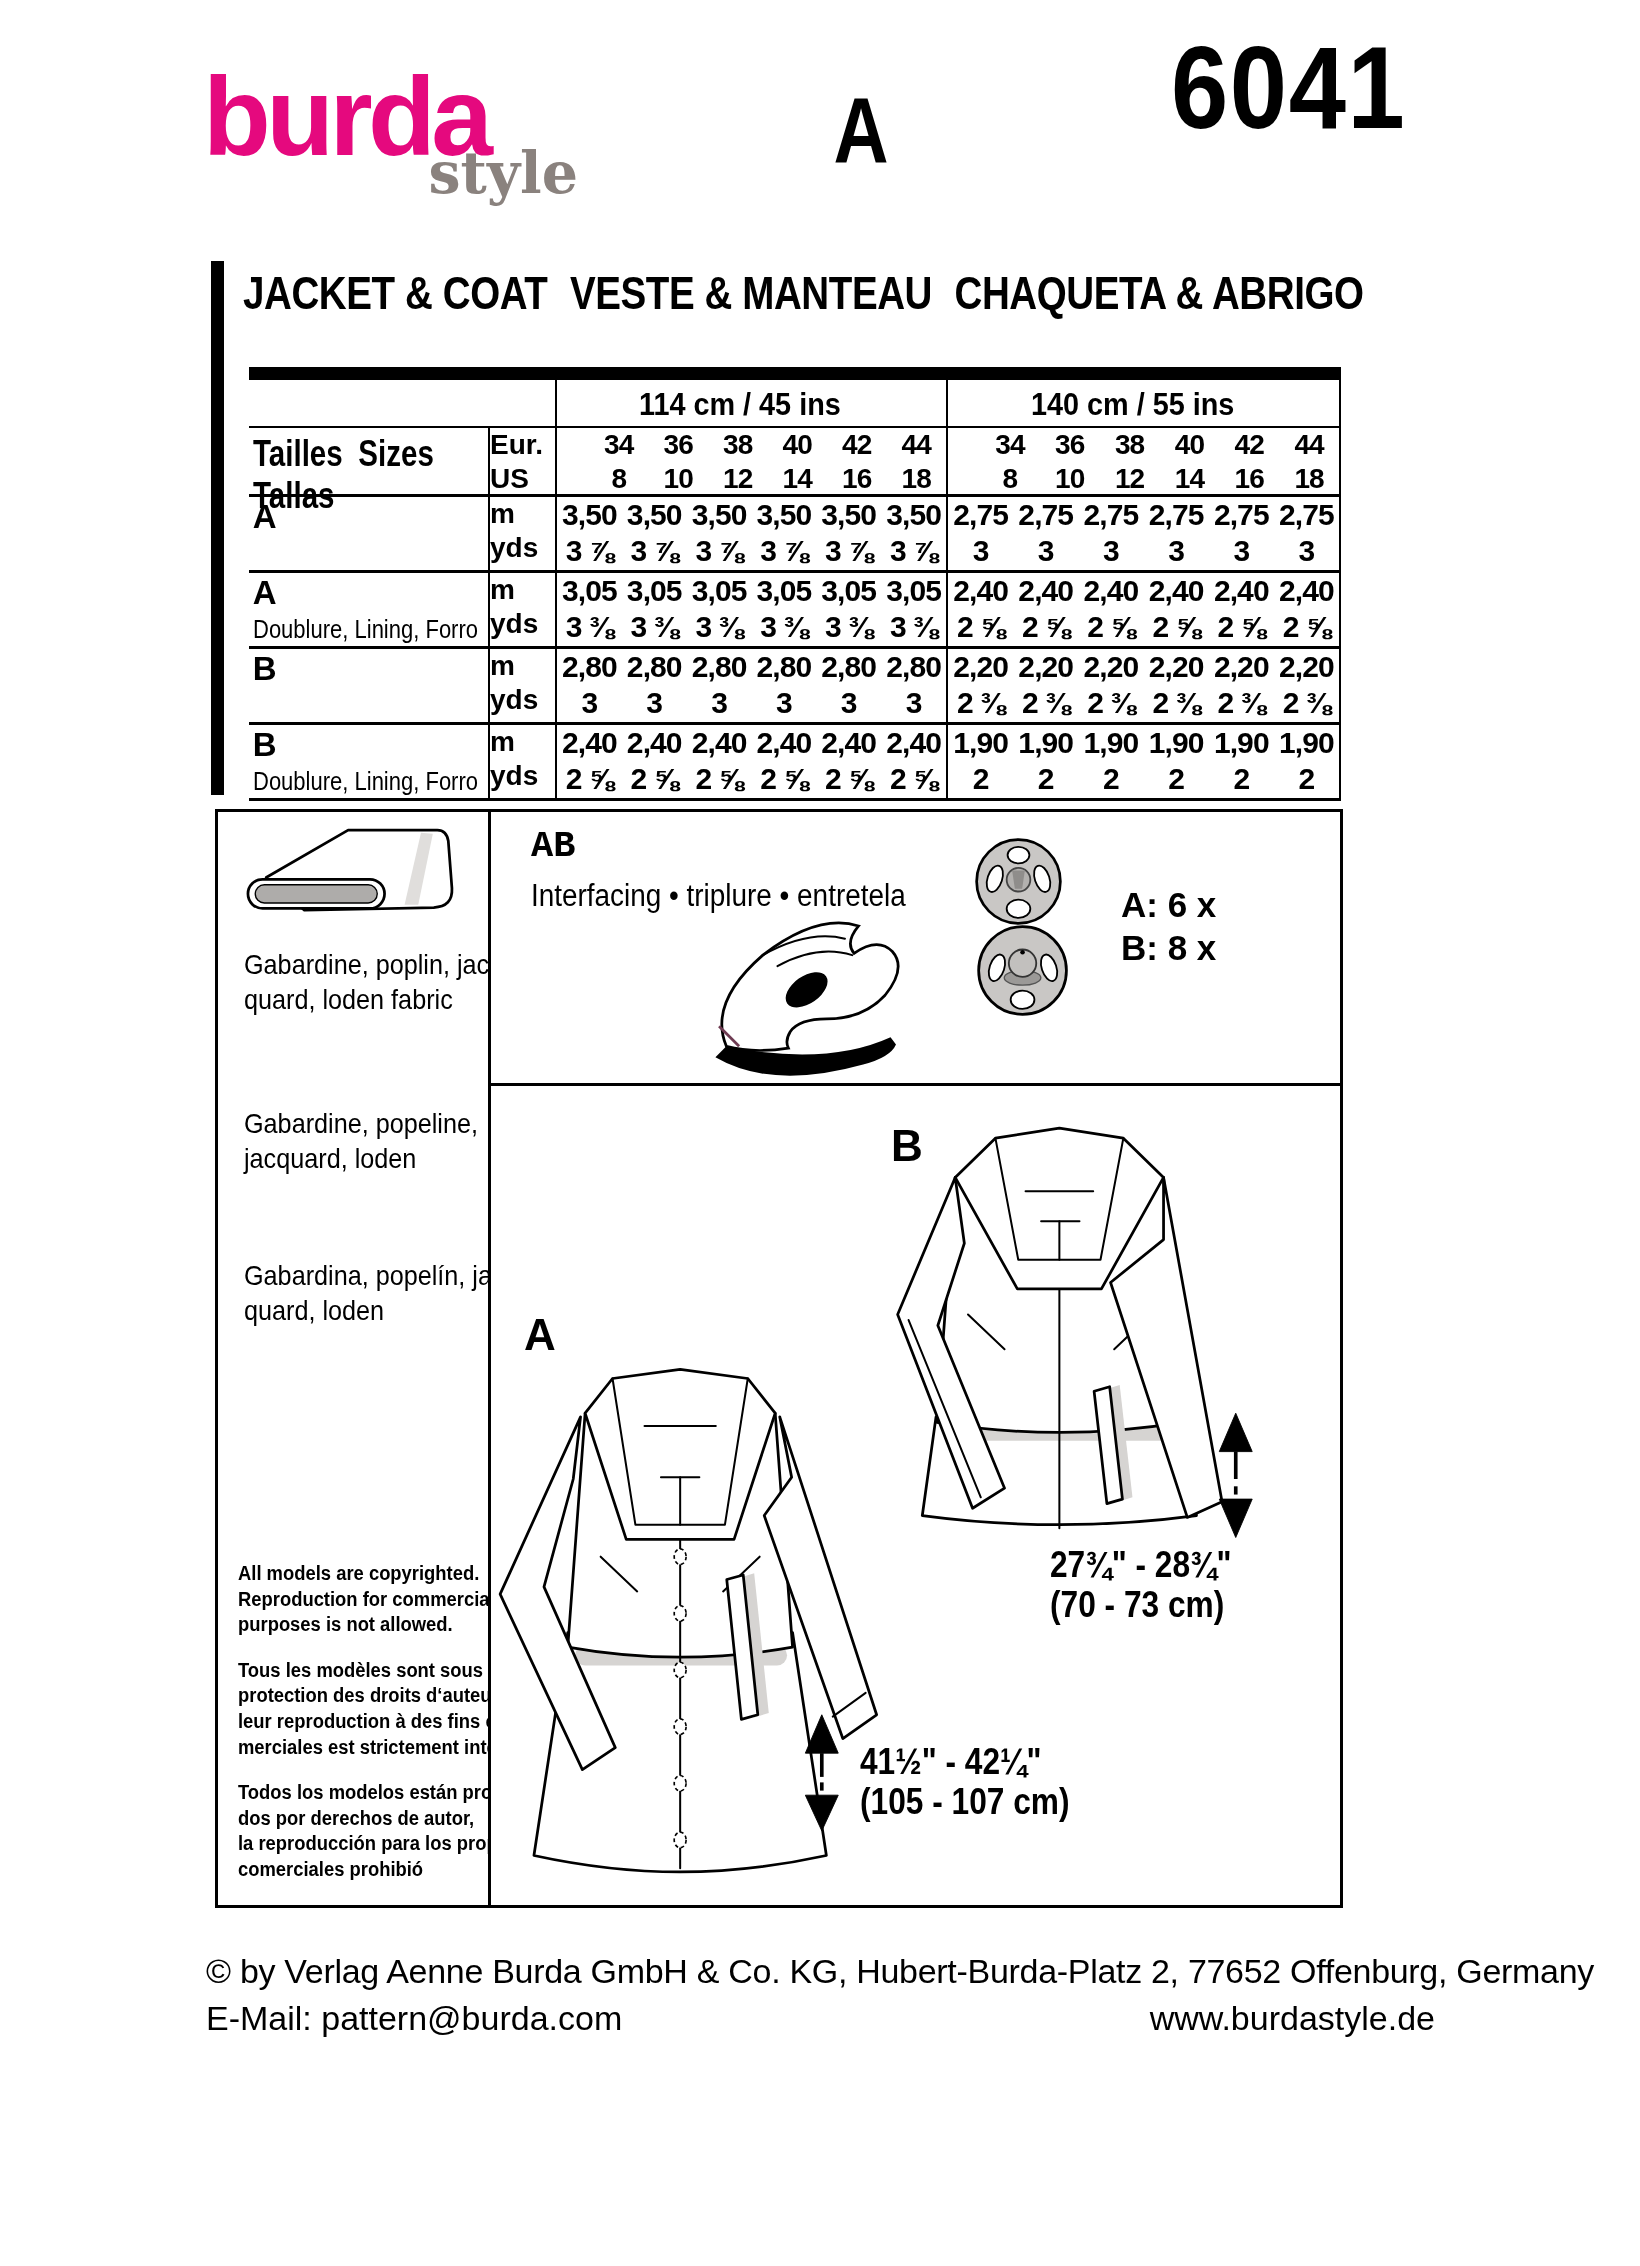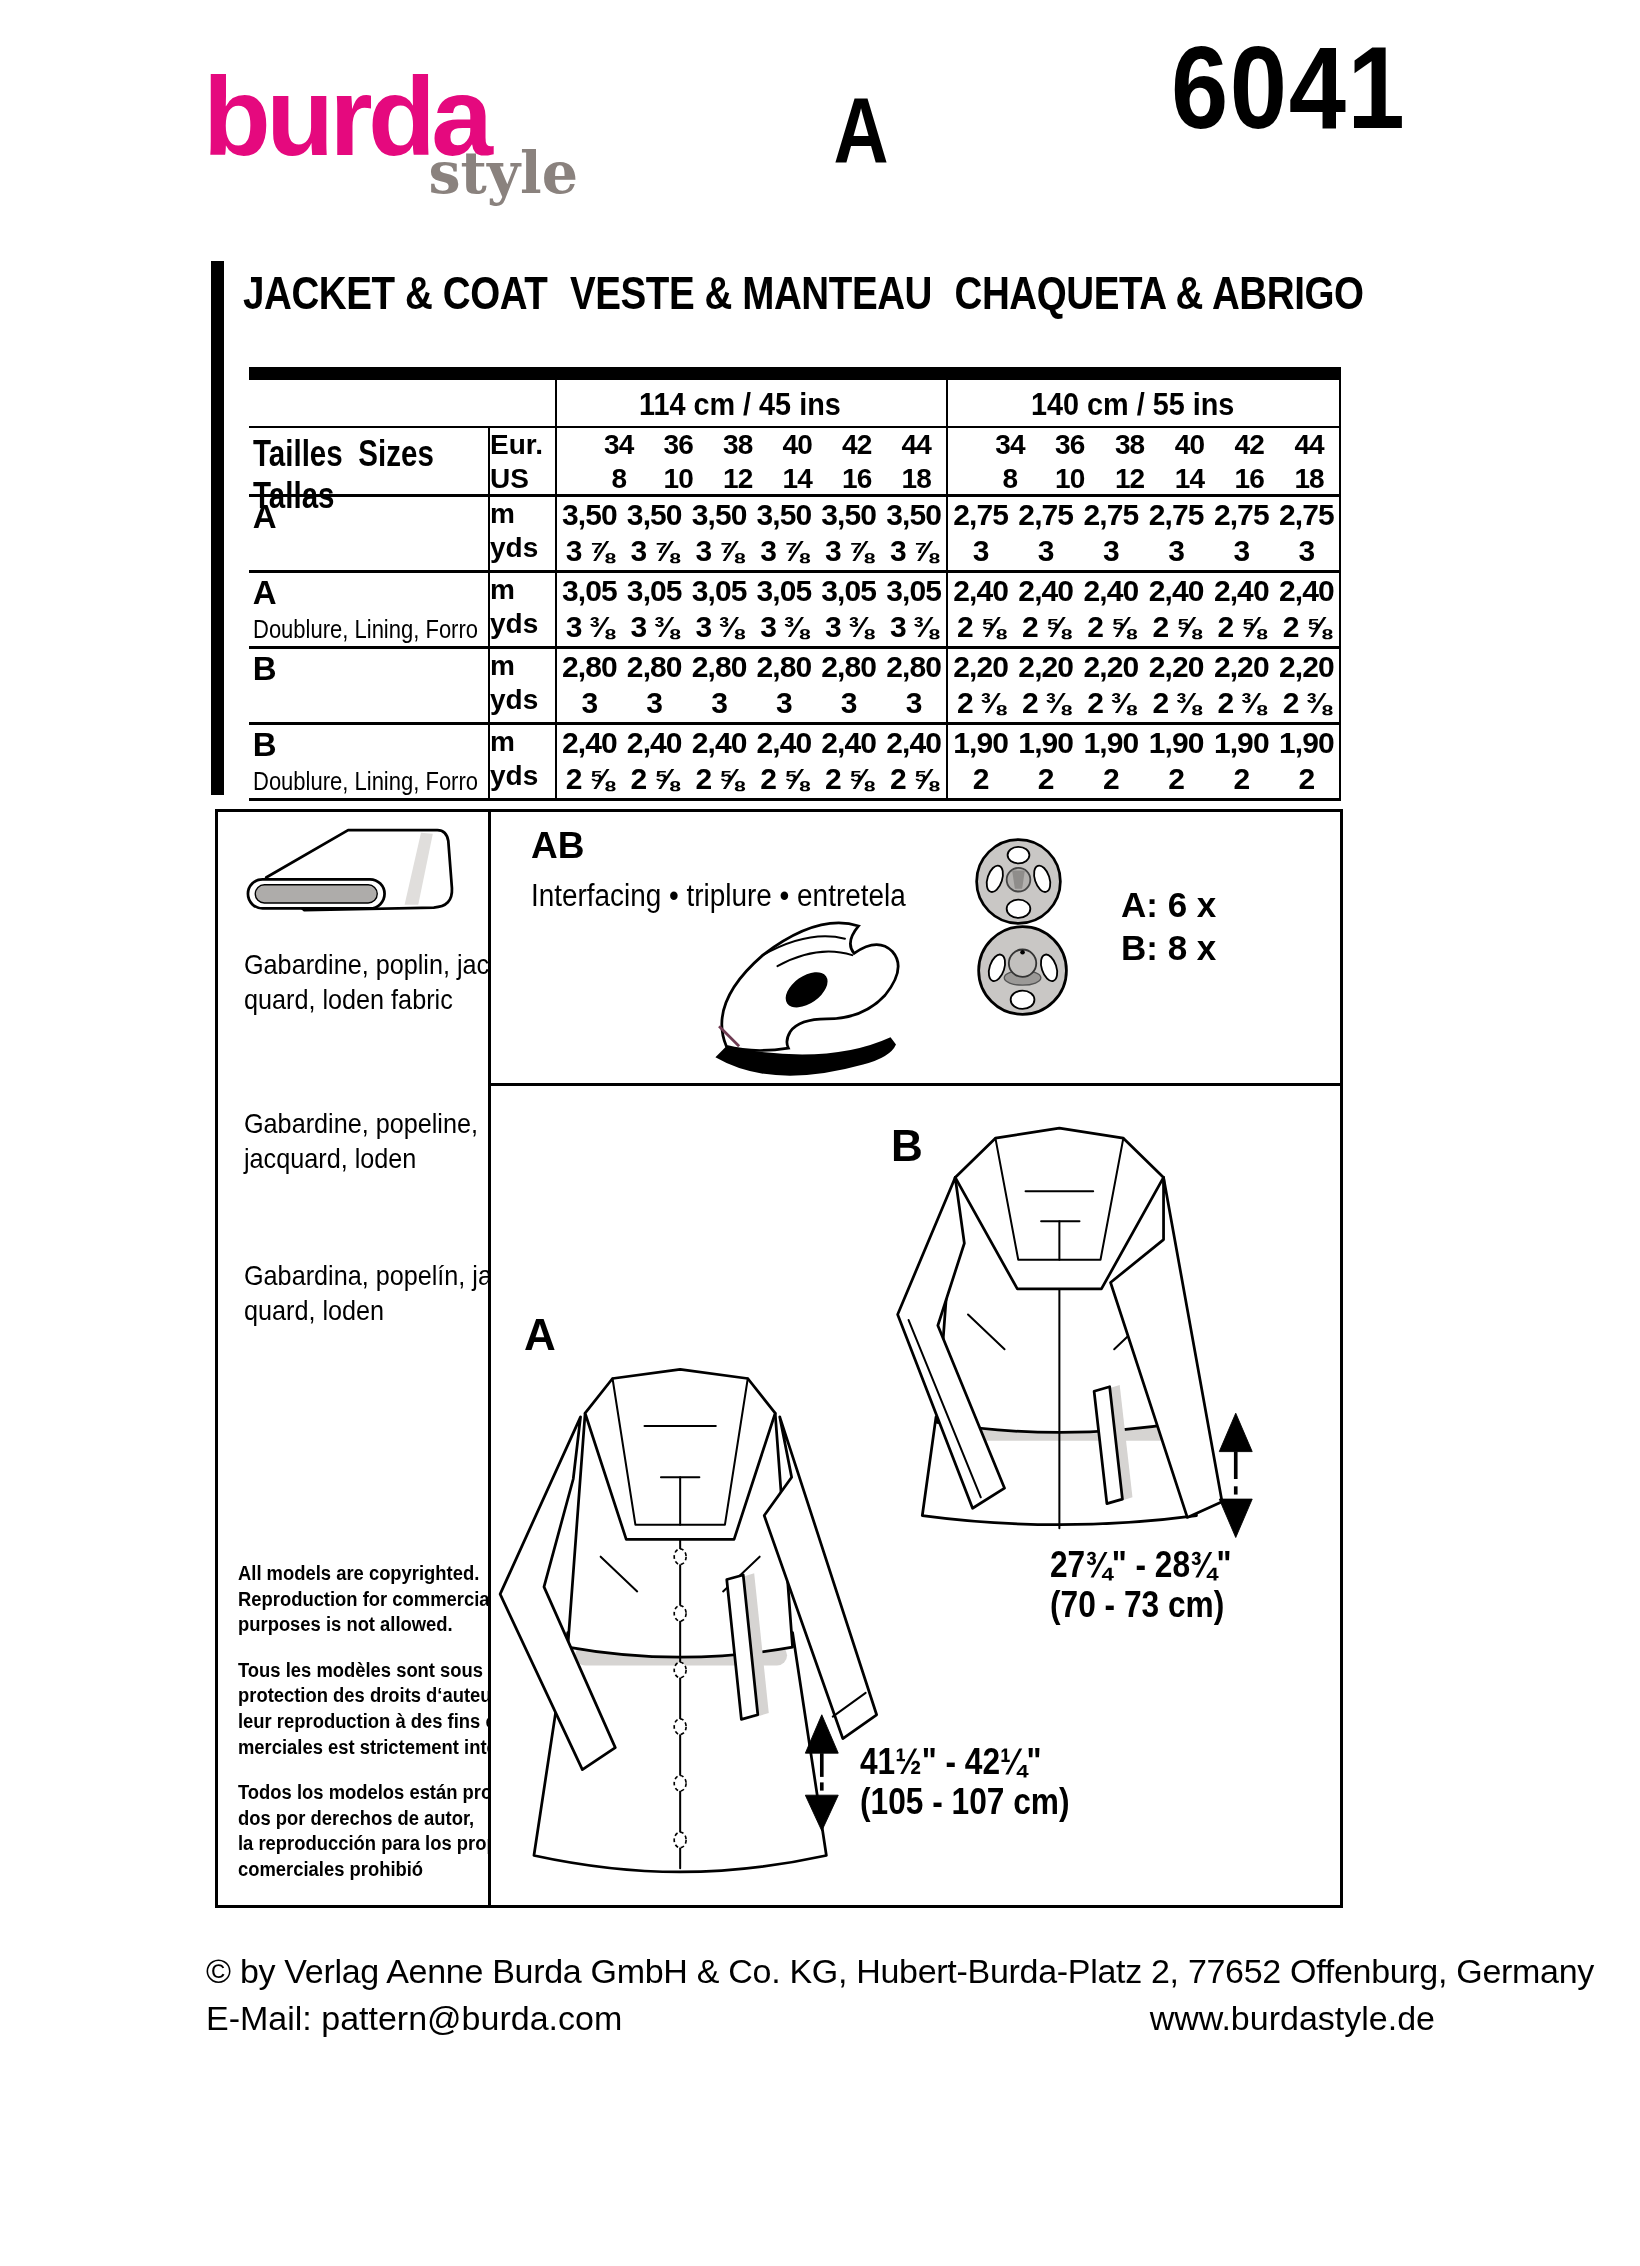--- a/index.html
+++ b/index.html
@@ -45,21 +45,21 @@
   .rs{font-size:25px;line-height:27.4px;transform:scaleX(.88);transform-origin:left center;white-space:nowrap;padding-top:5.5px;}
   .vline{display:flex;}
   .vcell{flex:1;text-align:center;font-weight:bold;font-size:30px;line-height:36px;letter-spacing:-0.9px;}
   .vrow,.vrow .grp{min-height:73px;}
 
   
   .box{box-sizing:border-box;border:3.7px solid #000;background:#fff;}
   .fab-text .tline{font-size:28px;line-height:35px;transform:scaleX(.9);transform-origin:left center;white-space:nowrap;}
   .copy .tline{font-size:20px;line-height:25.6px;font-weight:bold;transform:scaleX(.92);transform-origin:left center;white-space:nowrap;}
   .copy{margin-bottom:20px;}
-  .ab-label{font-size:37px;font-weight:bold;}
+  .ab-label{font-size:37px;font-weight:bold;font-family:Liberation Mono, monospace;}
   .interfacing{font-size:31px;}
   .snap-count{font-size:35px;font-weight:bold;line-height:43px;white-space:nowrap;}
 
   
   .d-letter{font-size:44px;font-weight:bold;}
   .measure{font-size:36px;font-weight:bold;line-height:40px;transform:scaleX(.88);transform-origin:left top;white-space:nowrap;}
 
   
   .f1{font-size:34px;letter-spacing:-0.3px;white-space:nowrap;}
   .f2{display:flex;justify-content:space-between;font-size:34px;}

